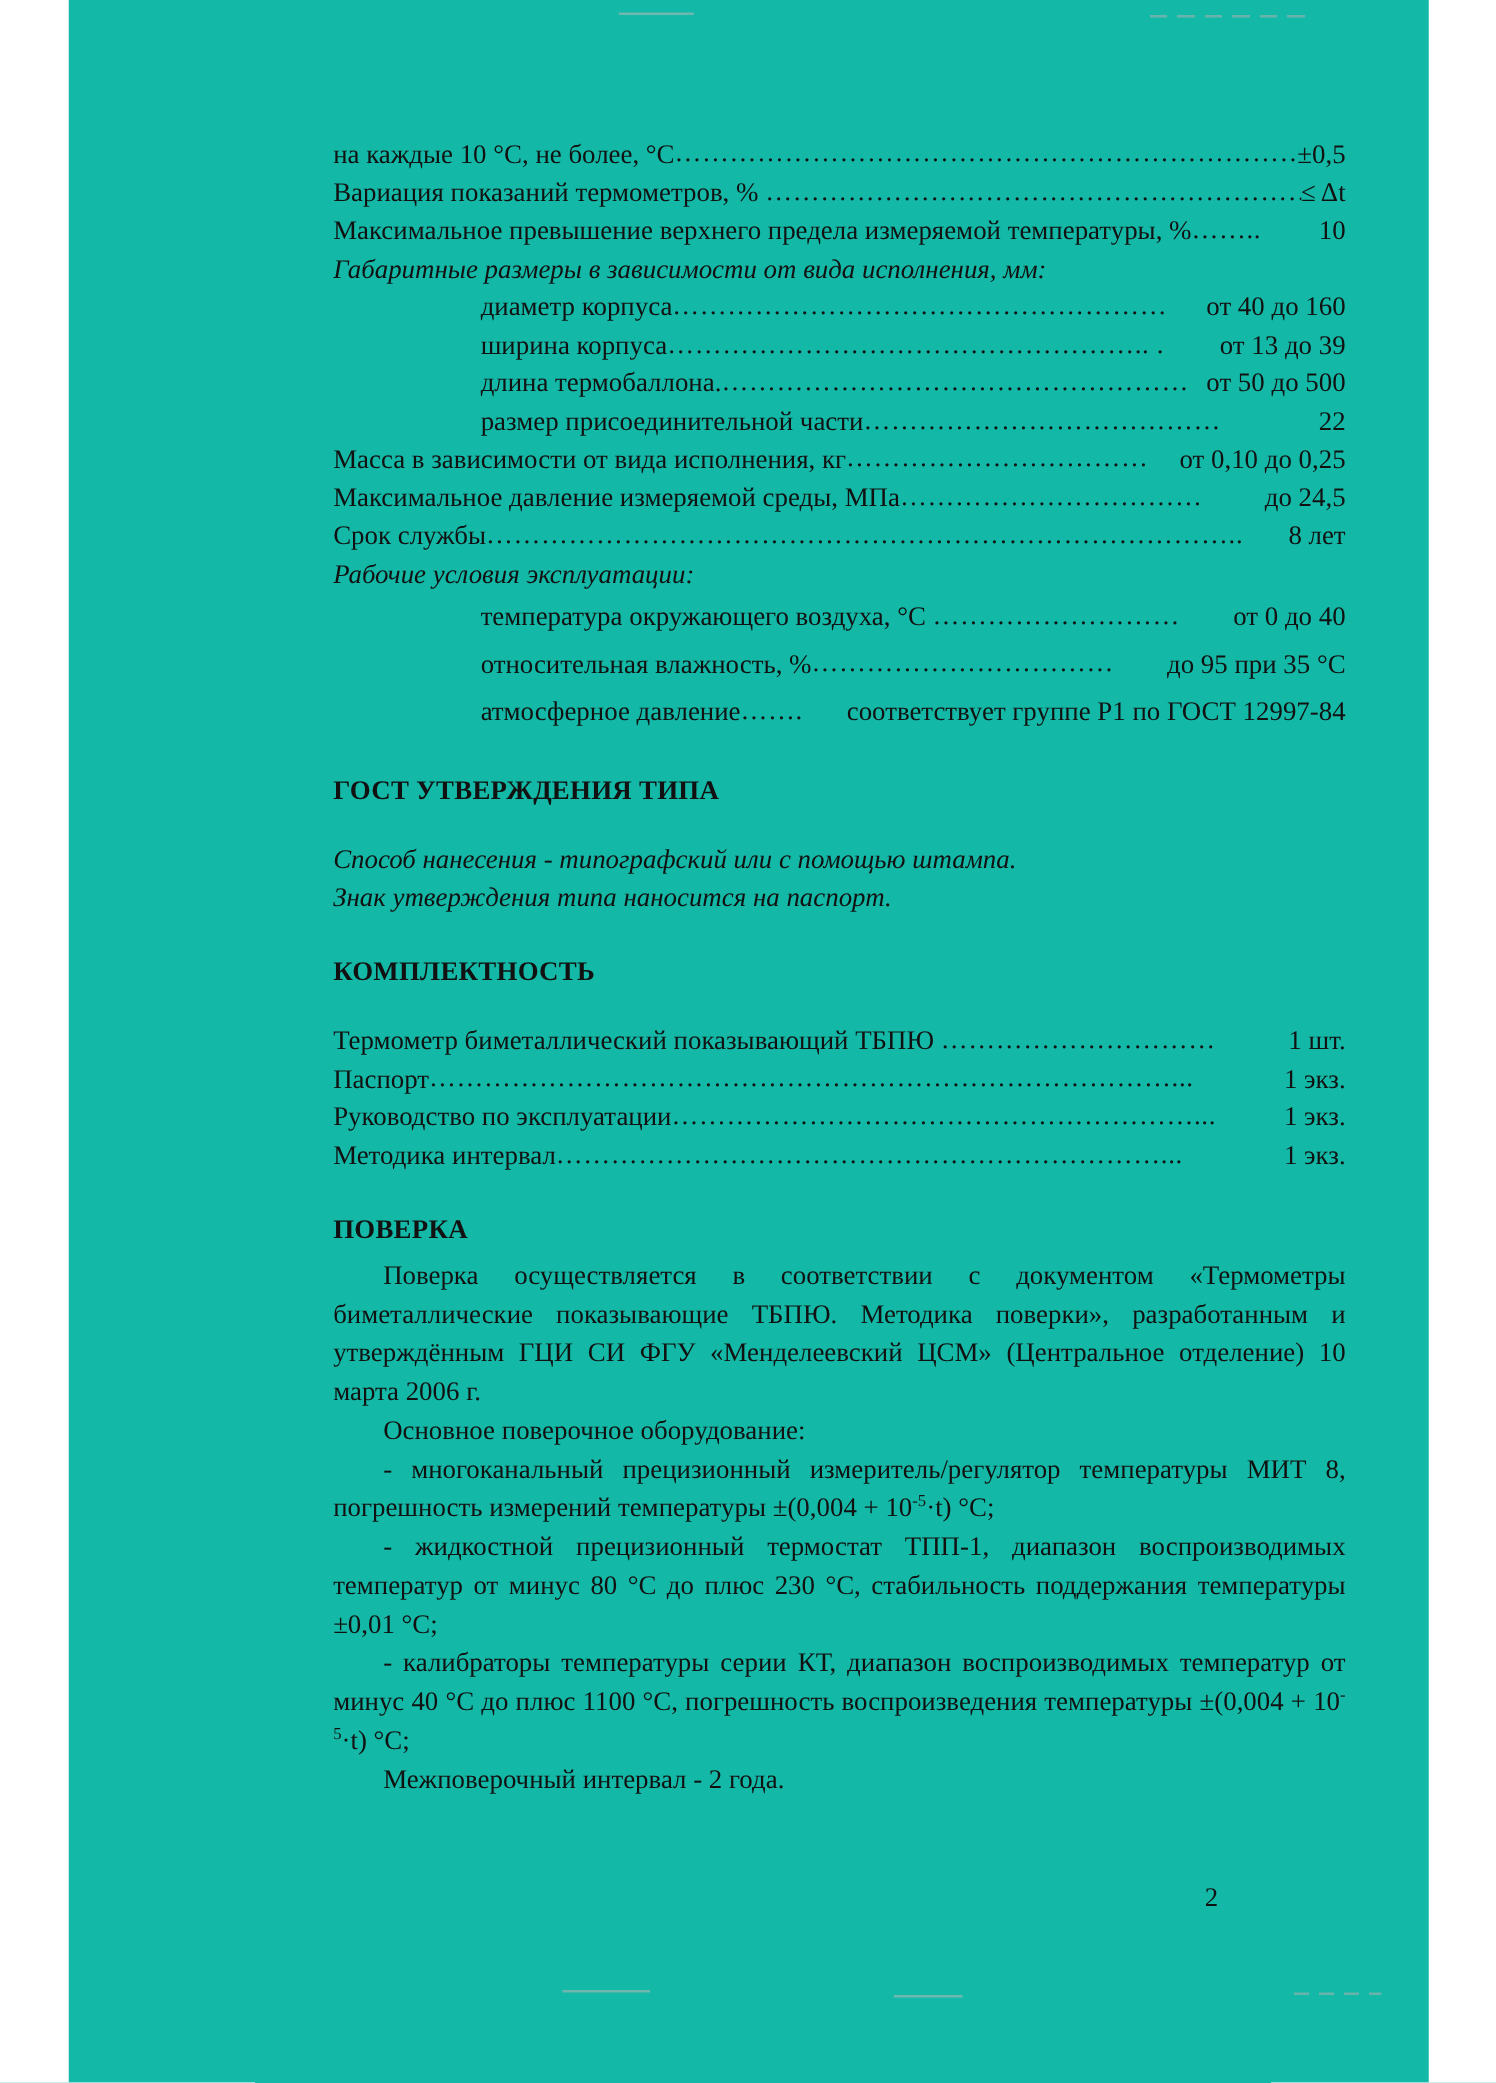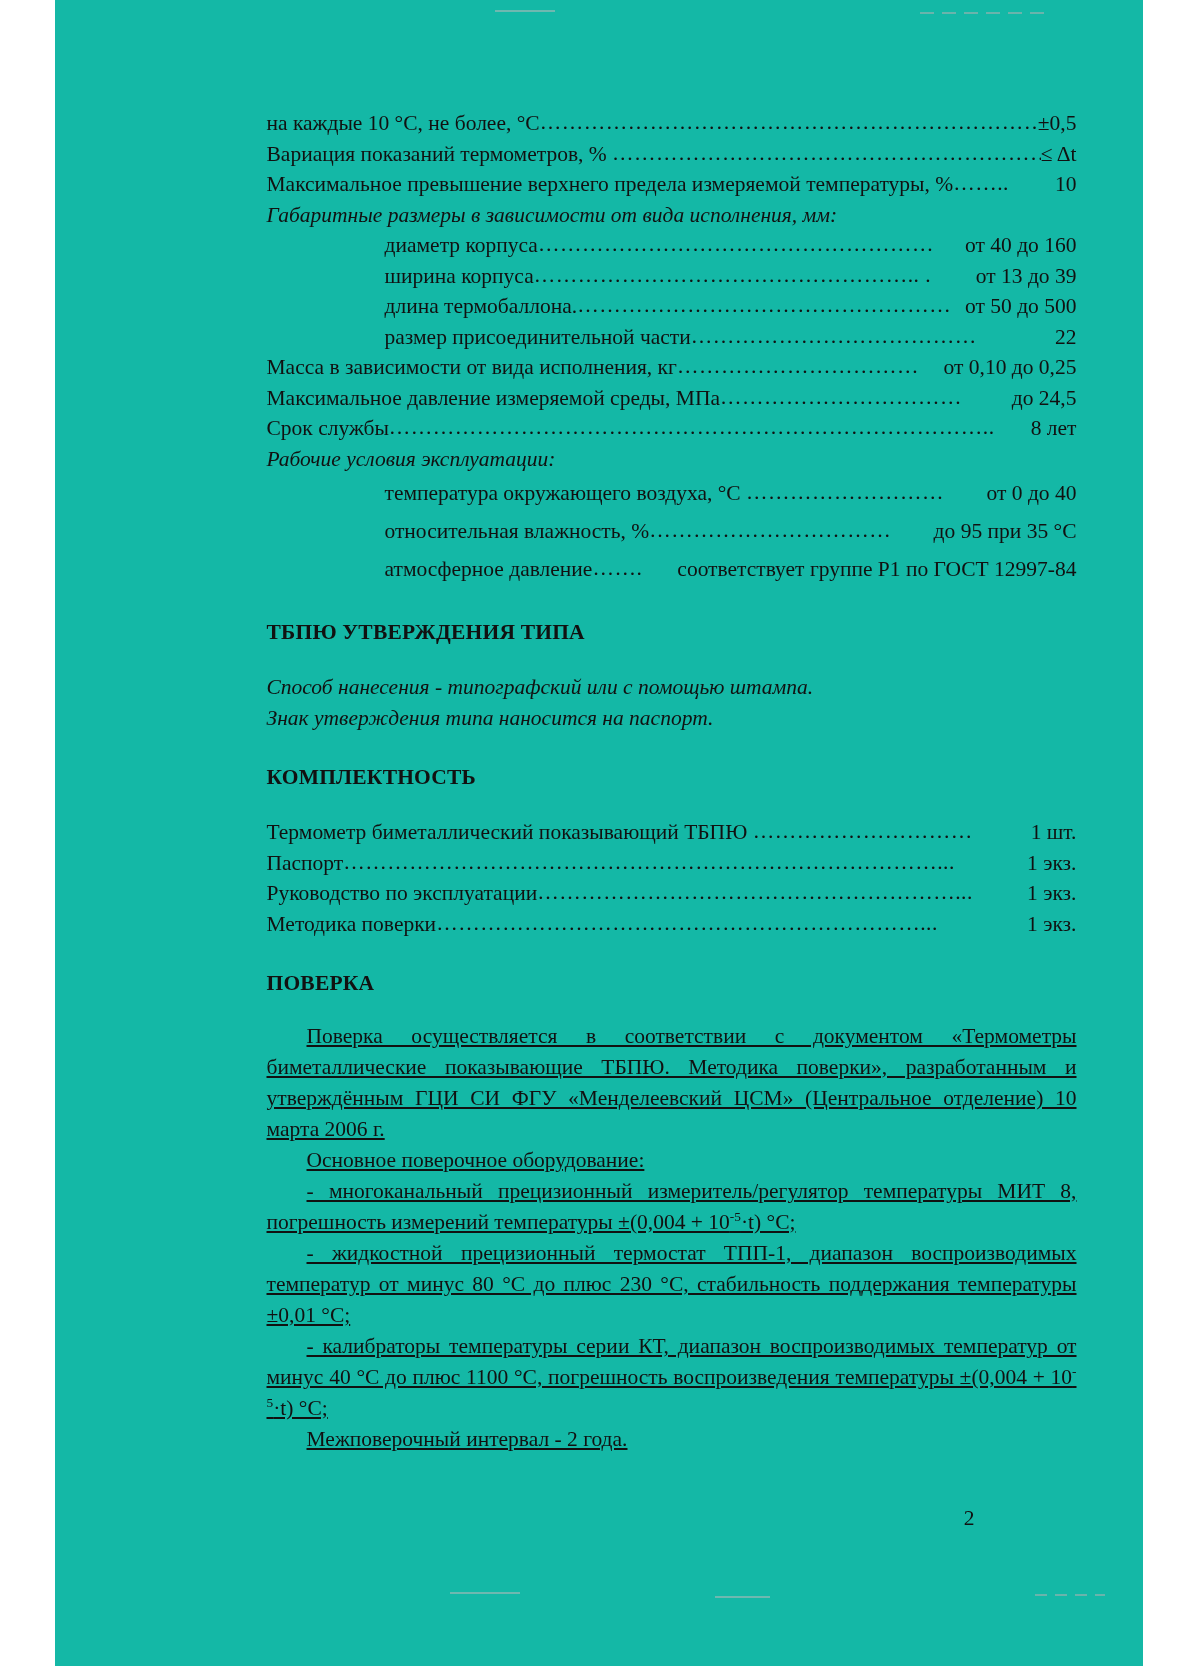--- a/index.html
+++ b/index.html
@@ -69,21 +69,21 @@
 
   h2.section-heading {
     font-size: 21.5px;
     line-height: 28px;
     font-weight: bold;
     margin: 30px 0 0 0;
     letter-spacing: .2px;
   }
 
   .section-body { margin-top: 26px; }
-  .section-body.tight { margin-top: 24px; text-decoration: underline; }
+  .section-body.tight { margin-top: 8px; }
 
   p.para {
     font-size: 21.5px;
     line-height: 31px;
     margin: 0;
     text-align: justify;
     text-indent: 40px;
     hyphens: manual;
   }
 
@@ -181,21 +181,21 @@
         <span class="leader">……………………………</span>
         <span class="value">до 95 при 35 °C</span>
       </div>
       <div class="spec-line indent wide-gap">
         <span class="label">атмосферное давление</span>
         <span class="leader">…….</span>
         <span class="value">соответствует группе Р1 по ГОСТ 12997-84</span>
       </div>
     </div>
 
-    <h2 class="section-heading">ТБПЮ УТВЕРЖДЕНИЯ ТИПА</h2>
+    <h2 class="section-heading">ГОСТ УТВЕРЖДЕНИЯ ТИПА</h2>
     <div class="section-body">
       <div class="plain-line">Способ нанесения - типографский или с помощью штампа.</div>
       <div class="plain-line">Знак утверждения типа наносится на паспорт.</div>
     </div>
 
     <h2 class="section-heading">КОМПЛЕКТНОСТЬ</h2>
     <div class="section-body">
       <div class="spec-line">
         <span class="label">Термометр биметаллический показывающий ТБПЮ </span>
         <span class="leader">…………………………</span>
@@ -205,21 +205,21 @@
         <span class="label">Паспорт</span>
         <span class="leader">………………………………………………………………………...</span>
         <span class="value">1 экз.</span>
       </div>
       <div class="spec-line">
         <span class="label">Руководство по эксплуатации</span>
         <span class="leader">…………………………………………………...</span>
         <span class="value">1 экз.</span>
       </div>
       <div class="spec-line">
-        <span class="label">Методика поверки</span>
+        <span class="label">Методика интервал</span>
         <span class="leader">…………………………………………………………...</span>
         <span class="value">1 экз.</span>
       </div>
     </div>
 
     <h2 class="section-heading">ПОВЕРКА</h2>
     <div class="section-body tight">
       <p class="para">Поверка осуществляется в соответствии с документом «Термометры биметаллические показывающие ТБПЮ. Методика поверки», разработанным и утверждённым ГЦИ СИ ФГУ «Менделеевский ЦСМ» (Центральное отделение) 10 марта 2006 г.</p>
       <p class="para">Основное поверочное оборудование:</p>
       <p class="para">- многоканальный прецизионный измеритель/регулятор температуры МИТ 8, погрешность измерений температуры ±(0,004 + 10<sup>-5</sup>·t) °C;</p>

